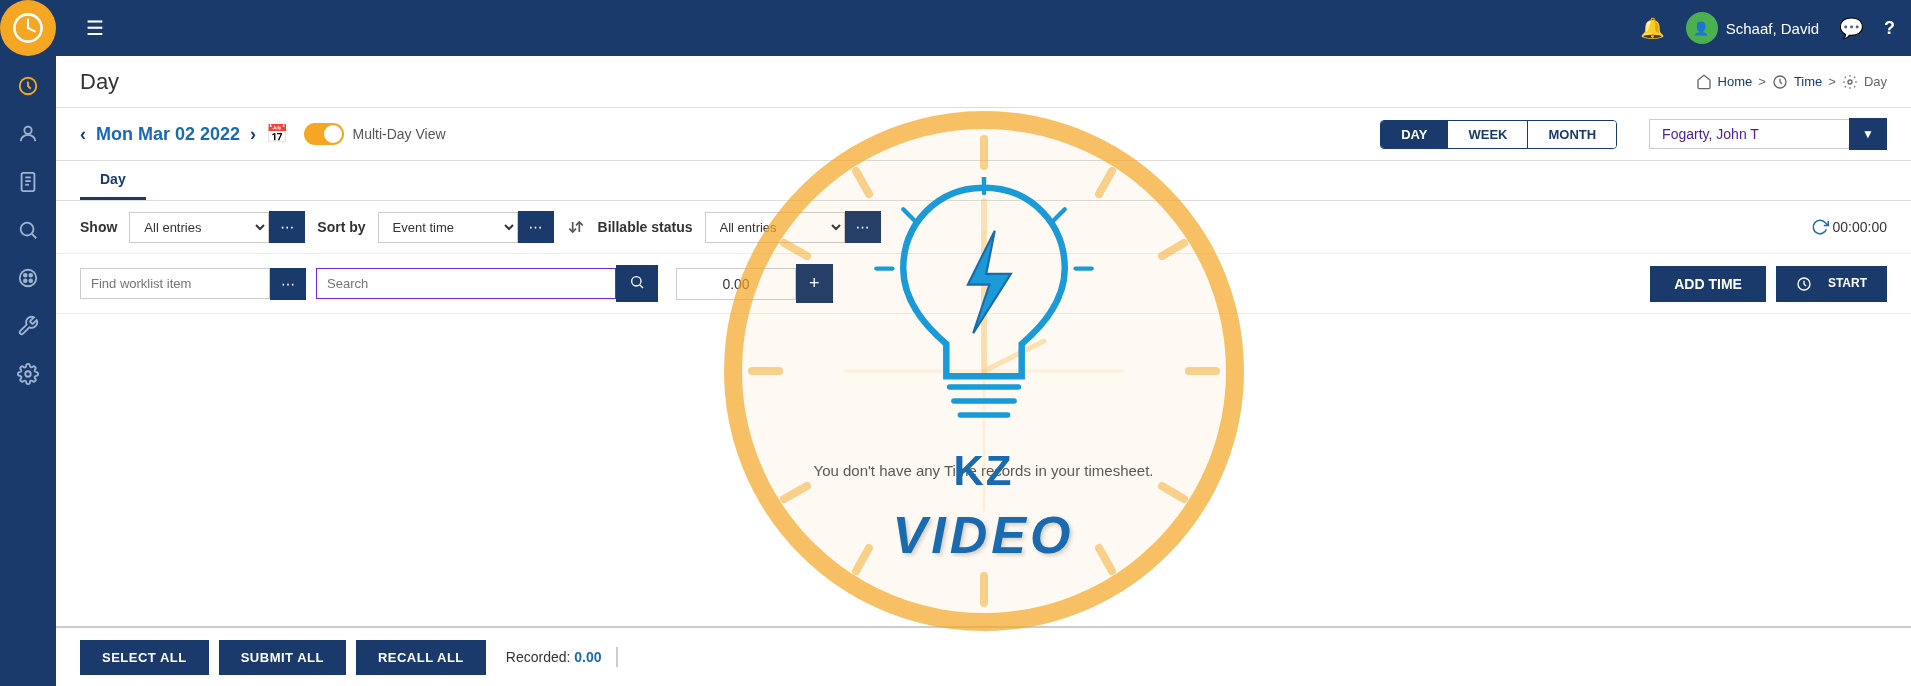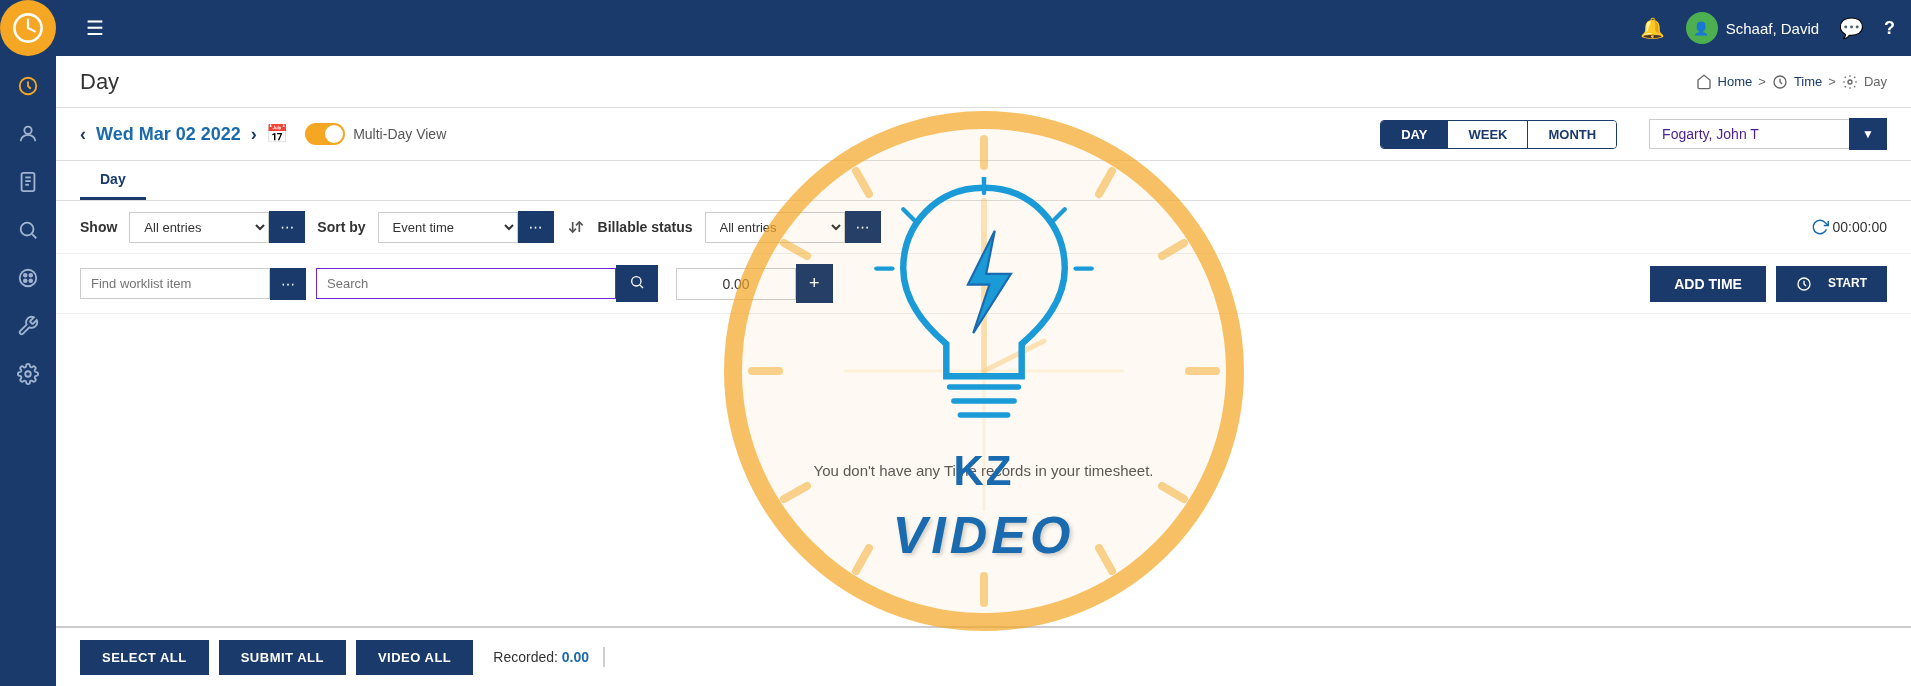--- a/index.html
+++ b/index.html
@@ -441,21 +441,21 @@
             <circle cx="12" cy="12" r="3"></circle>
             <path d="M12 2v2M12 20v2M4.22 4.22l1.42 1.42M18.36 18.36l1.42 1.42M2 12h2M20 12h2M4.22 19.78l1.42-1.42M18.36 5.64l1.42-1.42"></path>
           </svg>
         <span>Day</span>
       </div>
     </div>
 
     <div class="nav-row">
       <div class="date-nav">
         <button class="date-nav-btn">‹</button>
-        <span class="current-date">Wed Mar 02 2022</span>
+        <span class="current-date">Mon Mar 02 2022</span>
         <button class="date-nav-btn">›</button>
         <span style="font-size:18px;cursor:pointer;color:#555;">📅</span>
       </div>
       <div class="toggle-switch">
         <div class="toggle"></div>
         <span>Multi-Day View</span>
       </div>
       <div class="view-buttons">
         <button class="view-btn active">DAY</button>
         <button class="view-btn inactive">WEEK</button>
@@ -541,21 +541,21 @@
       </button>
     </div>
 
     <div class="empty-state">
       <span>You don't have any Time records in your timesheet.</span>
     </div>
 
     <div class="bottom-bar">
       <button class="bottom-btn">SELECT ALL</button>
       <button class="bottom-btn">SUBMIT ALL</button>
-      <button class="bottom-btn">VIDEO ALL</button>
+      <button class="bottom-btn">RECALL ALL</button>
       <span class="recorded-text">
         <span>Recorded:</span>
         <span class="recorded-value">0.00</span>
       </span>
       <div class="recorded-divider"></div>
     </div>
   </div>
 </div>
 
 <div class="watermark-overlay">

